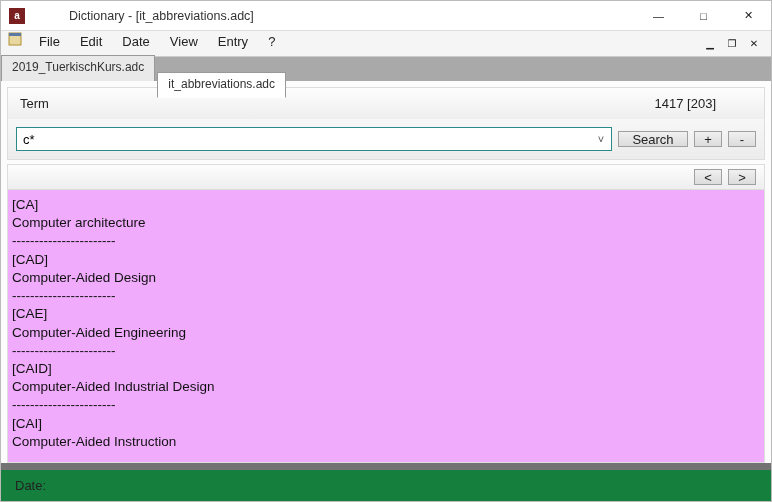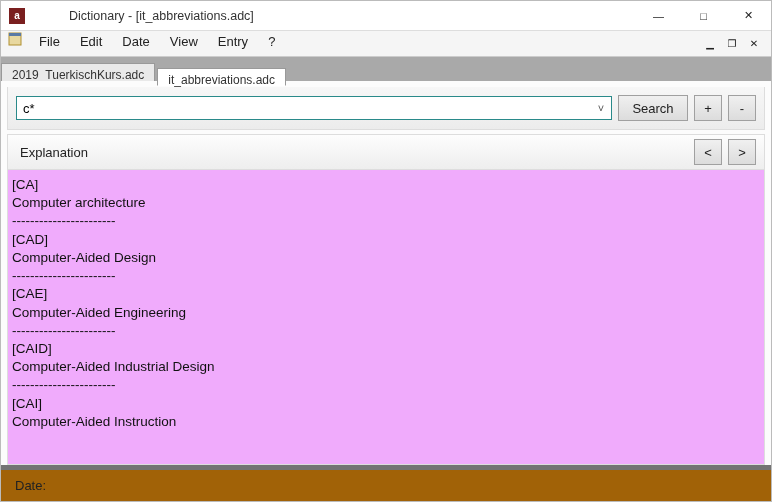--- a/index.html
+++ b/index.html
@@ -79,36 +79,36 @@
     cursor: default;
   }
 
   .tabbar {
     height: 24px;
     background: #a9a9a9;
     display: flex;
     align-items: flex-end;
   }
   .tab {
-    height: 18px;
+    height: 26px;
     padding: 0 10px;
     background: #e9e9e9;
     border: 1px solid #999;
     border-bottom: none;
     margin-right: 2px;
     line-height: 22px;
     font-size: 12px;
     color: #333;
     cursor: default;
   }
   .tab.active {
     background: #fff;
     border-bottom: 1px solid #fff;
     position: relative;
-    top: 5px;
+    top: 17px;
   }
 
   .content {
     flex: 1;
     display: flex;
     flex-direction: column;
     padding: 6px 6px 0 6px;
     background: #fcfcfc;
   }
   .section-label {
@@ -157,21 +157,21 @@
     background: transparent;
   }
   .combo .chev {
     width: 20px; text-align: center;
     color: #555;
     font-size: 11px;
     cursor: default;
   }
   .btn {
     min-width: 70px;
-    height: 26px;
+    height: 16px;
     background: linear-gradient(#f0f0f0,#dcdcdc);
     border: 1px solid #a0a0a0;
     font-size: 13px;
     color: #222;
     cursor: default;
     padding: 0 6px;
   }
   .btn.small { min-width: 28px; }
 
   .explanation-header {
@@ -195,25 +195,25 @@
     background: #f0abfc;
     padding: 6px 4px;
     font-size: 13.5px;
     color: #111;
     line-height: 1.35;
     overflow-y: auto;
     white-space: pre-line;
   }
 
   .footer {
-    border-top: 5px solid #737373;
+    border-top: 7px solid #737373;
     padding: 8px 14px;
     font-size: 13px;
     color: #222;
-    background: #a16207;
+    background: #15803d;
   }
 </style>
 </head>
 <body>
 
 <div class="titlebar">
   <div class="app-icon">a</div>
   <div class="title-text">Dictionary - [it_abbreviations.adc]</div>
   <div class="spacer"></div>
   <div class="winbtn">―</div>
@@ -241,33 +241,36 @@
   </div>
 </div>
 
 <div class="tabbar">
   <div class="tab">2019_TuerkischKurs.adc</div>
   <div class="tab active">it_abbreviations.adc</div>
 </div>
 
 <div class="content">
 
+  <div class="header-row">
+    <div class="section-label">Term</div>
+    <div class="count-box">1417 [203]</div>
+  </div>
 
   <div class="search-row">
     <div class="combo">
       <input type="text" value="c*" style="">
       <div class="chev">˅</div>
     </div>
     <button class="btn">Search</button>
     <button class="btn small">+</button>
     <button class="btn small">-</button>
   </div>
 
   <div class="explanation-header">
-    <div class="section-label">Explanation</div>
     <div class="nav-btns">
       <button class="btn small">&lt;</button>
       <button class="btn small">&gt;</button>
     </div>
   </div>
 
   <div class="explanation-body">[CA]
 Computer architecture
 -----------------------
 [CAD]

